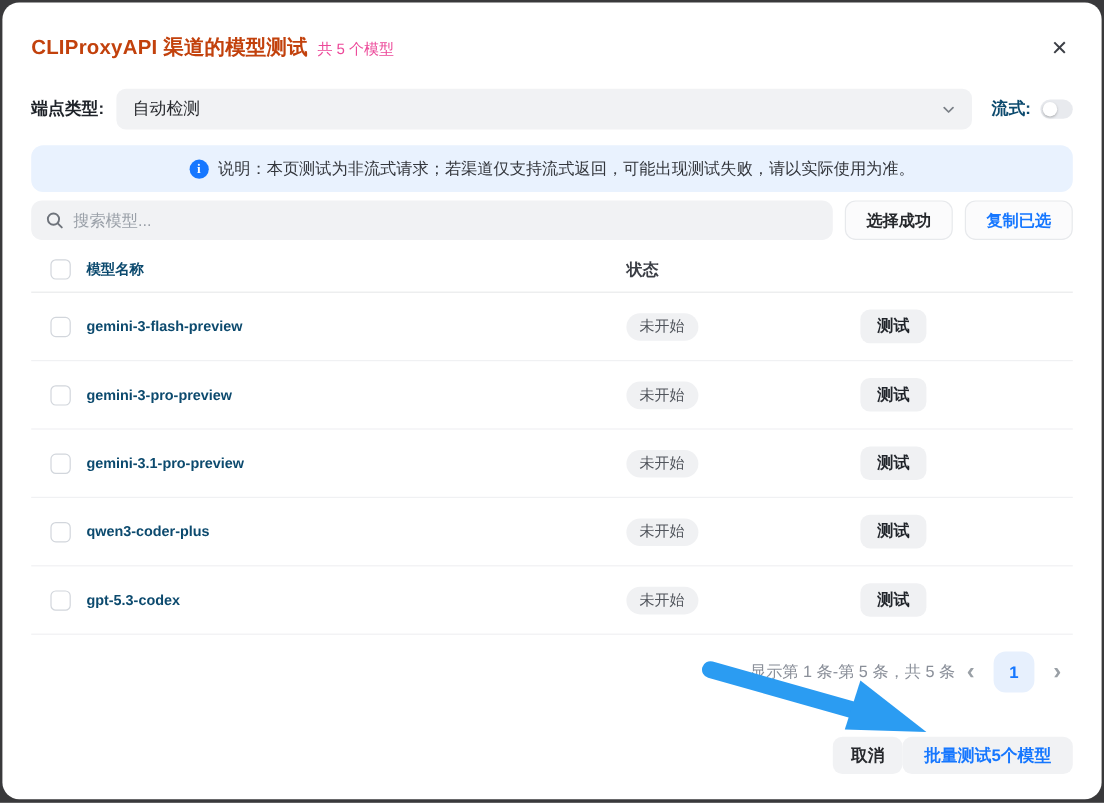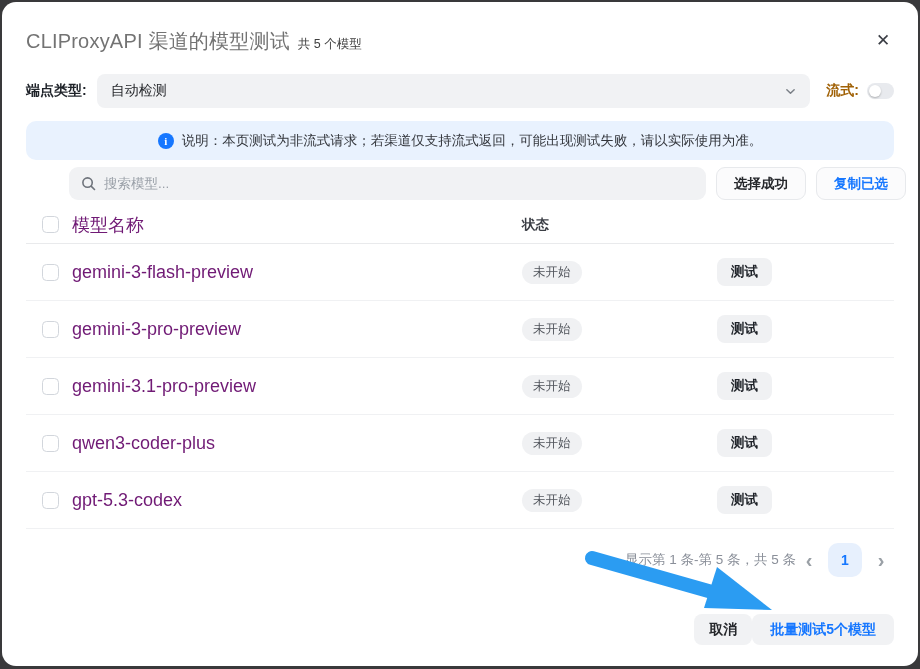--- a/index.html
+++ b/index.html
@@ -9,38 +9,38 @@
     font-family:"Liberation Sans","DejaVu Sans",sans-serif;
     color:#26282c;
   }
   .modal {
     position:absolute; left:2px; top:2px; right:2px; bottom:3px;
     background:#ffffff; border-radius:14px;
   }
 
   
   .dlg-header { position:absolute; left:24px; top:26px; right:60px; display:flex; align-items:baseline; }
-  .dlg-title { font-size:20px; font-weight:normal; color:#737373; letter-spacing:.2px; }
-  .dlg-subtitle { font-size:12.5px; color:#404040; margin-left:8px; }
+  .dlg-title { font-size:17px; font-weight:bold; color:#c2410c; letter-spacing:.2px; }
+  .dlg-subtitle { font-size:12.5px; color:#ec4899; margin-left:8px; }
   .close-btn {
     position:absolute; top:27px; right:24px; width:22px; height:22px;
     display:flex; align-items:center; justify-content:center;
     font-size:17px; color:#3b3e45; cursor:pointer; background:none; border:none;
   }
 
   
   .endpoint-row { position:absolute; left:24px; right:24px; top:72px; height:34px; display:flex; align-items:center; }
   .endpoint-label { font-size:14px; font-weight:bold; color:#1f2329; white-space:nowrap; }
   .endpoint-select {
     flex:1; margin-left:10px; height:34px; background:#f1f2f4; border:none; border-radius:8px;
     display:flex; align-items:center; padding:0 14px; font-size:14px; color:#26282c; cursor:pointer;
   }
   .endpoint-select .sel-value { flex:1; text-align:left; }
   .chev { width:11px; height:11px; flex:none; }
-  .stream-label { font-size:14px; font-weight:bold; color:#a16207; margin-left:16px; white-space:nowrap; }
+  .stream-label { font-size:14px; font-weight:bold; color:#0c4a6e; margin-left:16px; white-space:nowrap; }
   .toggle {
     margin-left:8px; width:27px; height:16px; border-radius:8px; background:#e8eaee;
     position:relative; cursor:pointer; flex:none;
   }
   .toggle .knob {
     position:absolute; left:2px; top:2px; width:12px; height:12px; border-radius:50%;
     background:#ffffff; box-shadow:0 1px 2px rgba(0,0,0,.25);
   }
 
   
@@ -50,21 +50,21 @@
     display:flex; align-items:center; justify-content:center; gap:8px;
   }
   .info-icon {
     width:16px; height:16px; border-radius:50%; background:#1677ff; color:#fff;
     font-size:11px; font-weight:bold; display:flex; align-items:center; justify-content:center;
     font-family:"Liberation Serif","DejaVu Serif",serif; flex:none;
   }
   .notice-text { font-size:13.5px; color:#33363c; }
 
   
-  .toolbar { position:absolute; left:24px; right:12px; top:165px; height:33px; display:flex; align-items:center; gap:10px;margin-left:43px; }
+  .toolbar { position:absolute; left:24px; right:24px; top:165px; height:33px; display:flex; align-items:center; gap:10px; }
   .search-box {
     flex:1; height:33px; background:#f1f2f4; border-radius:9px;
     display:flex; align-items:center; padding:0 12px; gap:8px;
   }
   .search-box input {
     flex:1; border:none; background:transparent; outline:none;
     font-size:13.5px; color:#26282c; font-family:inherit;
   }
   .search-box input::placeholder { color:#9aa0a8; }
   .pill-btn {
@@ -73,21 +73,21 @@
     cursor:pointer; white-space:nowrap; font-family:inherit;
   }
   .pill-btn.accent { color:#1677ff; }
 
   
   .table { position:absolute; left:24px; right:24px; top:204px; }
   .trow { display:flex; align-items:center; }
   .thead { height:38px; border-bottom:1px solid #e9eaec; font-size:13.5px; font-weight:bold; color:#3b3e45; }
   .tbody-row { height:57px; border-bottom:1px solid #f0f1f3; }
   .col-check { width:46px; padding-left:16px; display:flex; align-items:center; }
-  .col-name { width:450px; font-size:18px; font-weight:400; color:#701a75; }
+  .col-name { width:450px; font-size:12px; font-weight:700; color:#0c4a6e; }
   .col-status { width:195px; display:flex; align-items:center; }
   .col-action { flex:1; display:flex; align-items:center; }
   .checkbox {
     width:17px; height:17px; border:1.5px solid #d2d6dc; border-radius:4.5px; background:#fff; cursor:pointer;
   }
   .status-badge {
     background:#f0f1f3; color:#51555c; font-size:12.5px;
     padding:4px 11px; border-radius:999px; line-height:1.2;
   }
   .test-btn {

